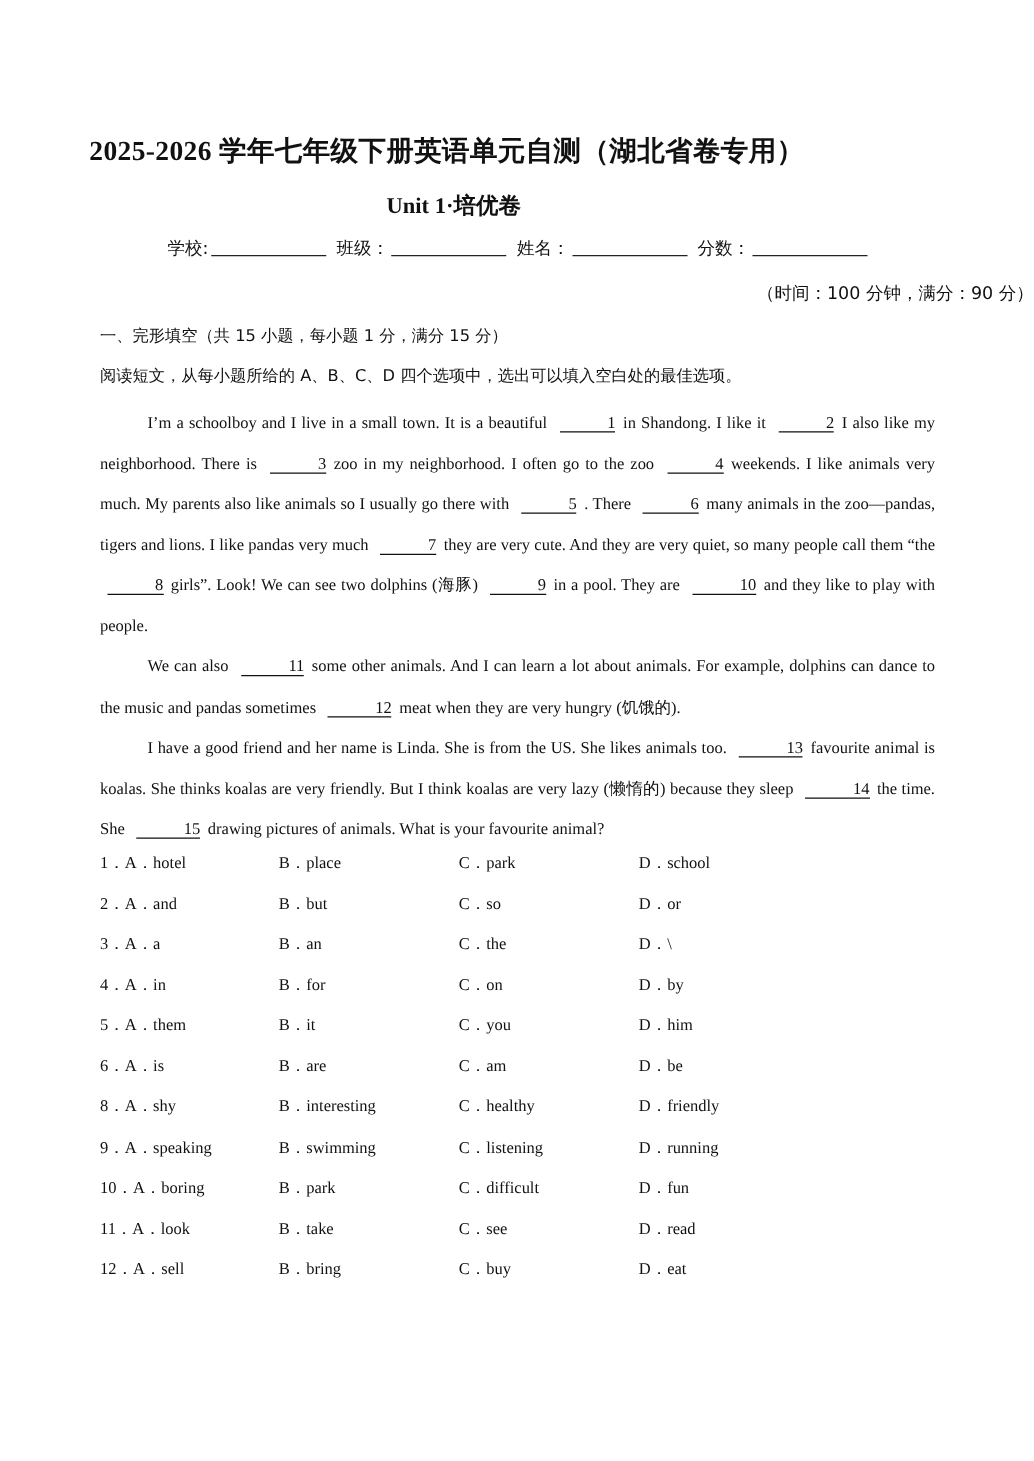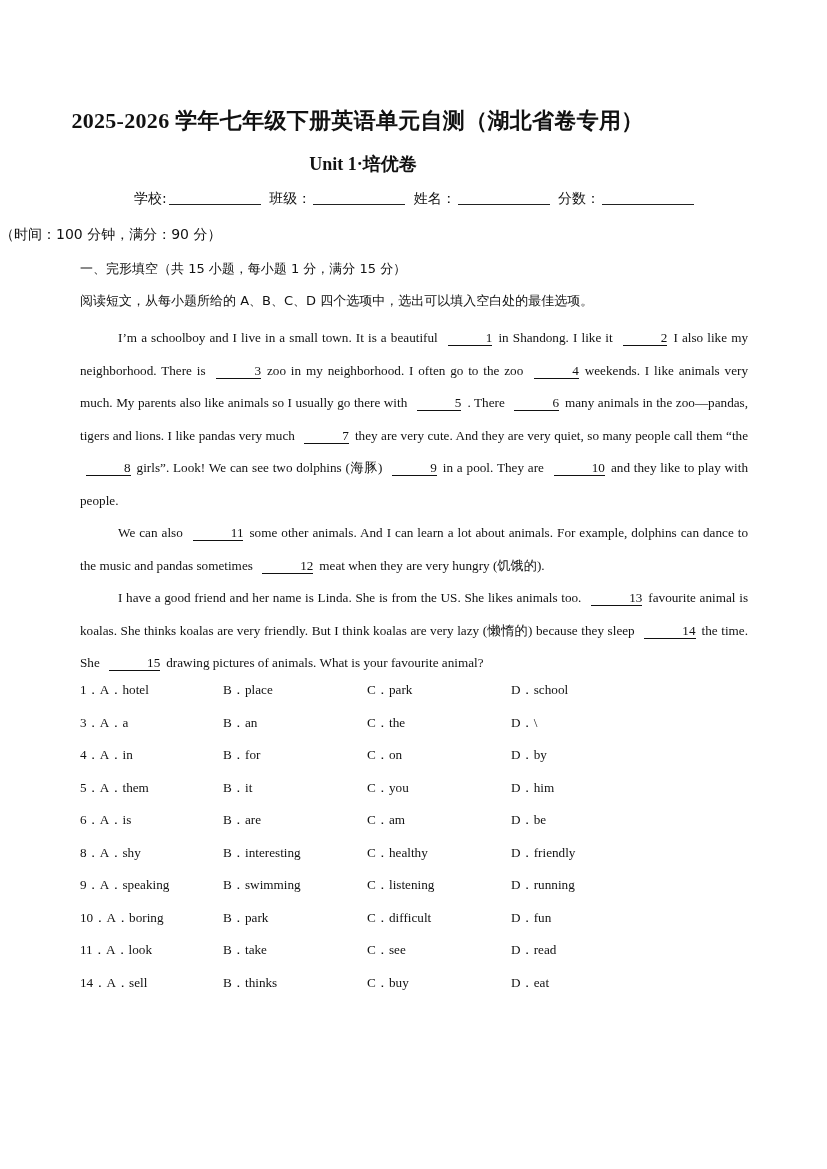--- a/index.html
+++ b/index.html
@@ -19,21 +19,21 @@
   .info {
     position: absolute; top: 190px; left: 134px; width: 580px;
     font-family: "DejaVu Sans", sans-serif; font-size: 14px; white-space: nowrap;
   }
   .info .field { display: inline-block; margin-right: 2px; }
   .info .line {
     display: inline-block; width: 92px; border-bottom: 1px solid #222; height: 14px; vertical-align: -2px;
     margin-right: 4px;
   }
   .time {
-    position: absolute; top: 226px; left: 0; width: 827px; text-align: left;
+    position: absolute; top: 226px; left: 0; width: 827px; text-align: right;
     font-family: "DejaVu Sans", sans-serif; font-size: 14px;
   }
   .section {
     position: absolute; top: 260px; left: 80px;
     font-family: "DejaVu Sans", sans-serif; font-size: 13px;
   }
   .instruction {
     position: absolute; top: 292px; left: 80px;
     font-family: "DejaVu Sans", sans-serif; font-size: 13px;
   }
@@ -82,20 +82,26 @@
 </div>
 
 <div class="options" id="options">
     <div class="opt-row">
       <span class="c-a">1．A．hotel</span>
       <span class="c-b">B．place</span>
       <span class="c-c">C．park</span>
       <span class="c-d">D．school</span>
     </div>
     <div class="opt-row">
+      <span class="c-a">2．A．and</span>
+      <span class="c-b">B．but</span>
+      <span class="c-c">C．so</span>
+      <span class="c-d">D．or</span>
+    </div>
+    <div class="opt-row">
       <span class="c-a">3．A．a</span>
       <span class="c-b">B．an</span>
       <span class="c-c">C．the</span>
       <span class="c-d">D．\</span>
     </div>
     <div class="opt-row">
       <span class="c-a">4．A．in</span>
       <span class="c-b">B．for</span>
       <span class="c-c">C．on</span>
       <span class="c-d">D．by</span>
@@ -130,18 +136,18 @@
       <span class="c-c">C．difficult</span>
       <span class="c-d">D．fun</span>
     </div>
     <div class="opt-row">
       <span class="c-a">11．A．look</span>
       <span class="c-b">B．take</span>
       <span class="c-c">C．see</span>
       <span class="c-d">D．read</span>
     </div>
     <div class="opt-row">
-      <span class="c-a">14．A．sell</span>
-      <span class="c-b">B．thinks</span>
+      <span class="c-a">12．A．sell</span>
+      <span class="c-b">B．bring</span>
       <span class="c-c">C．buy</span>
       <span class="c-d">D．eat</span>
     </div>
   </div>
 
 </body></html>

